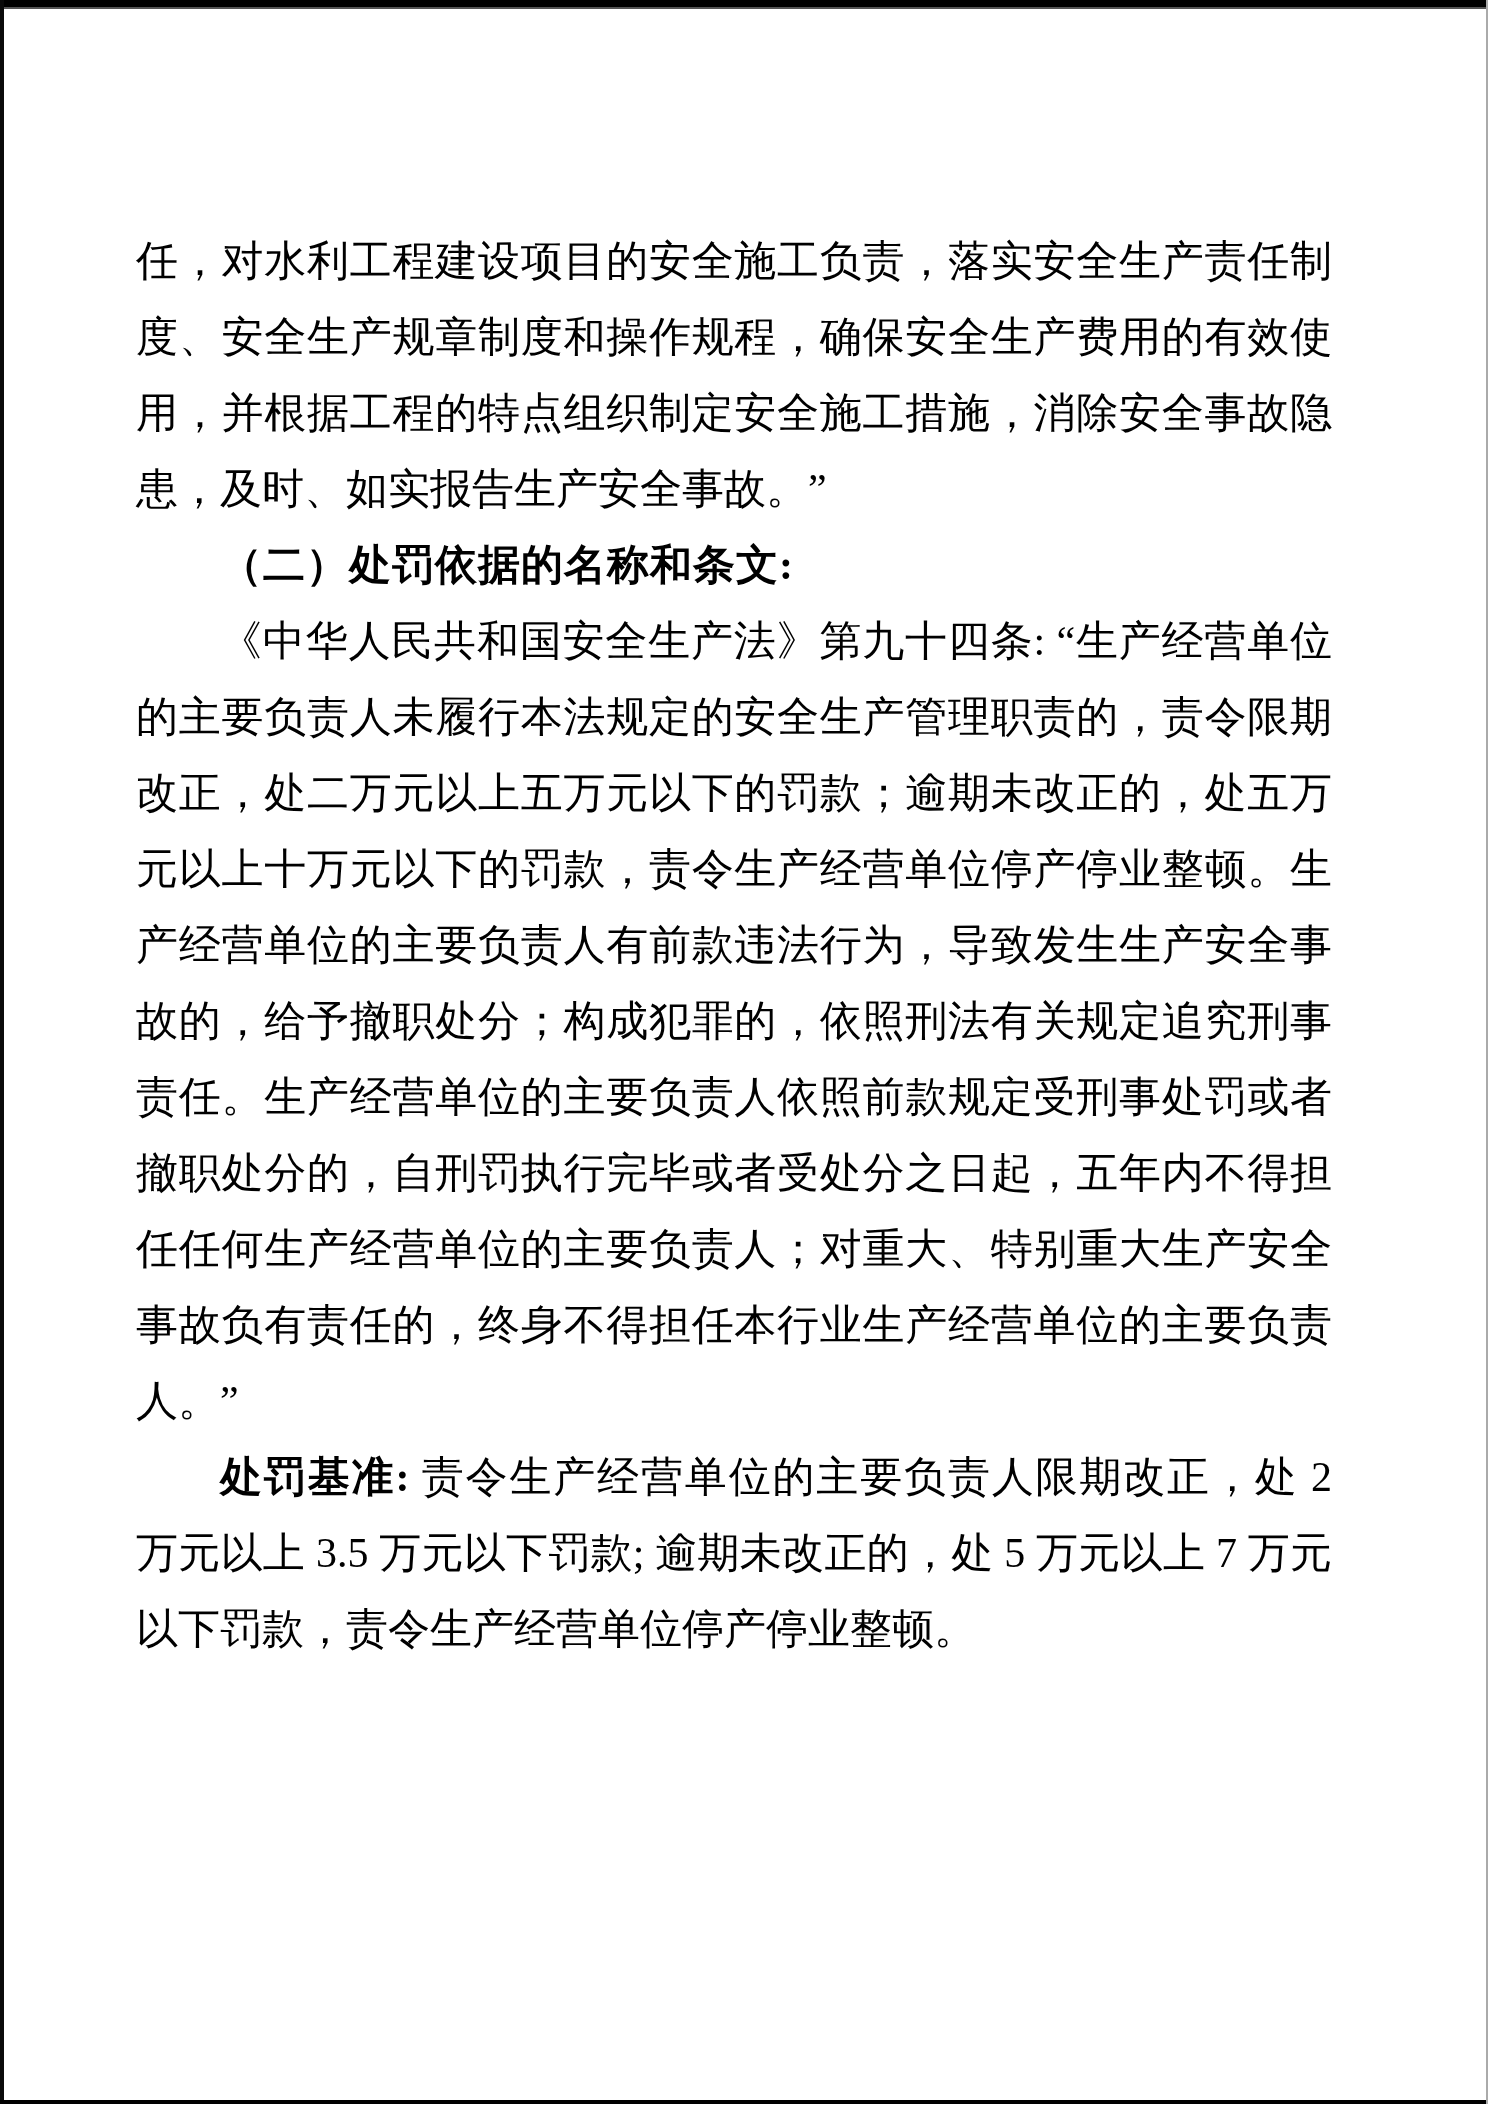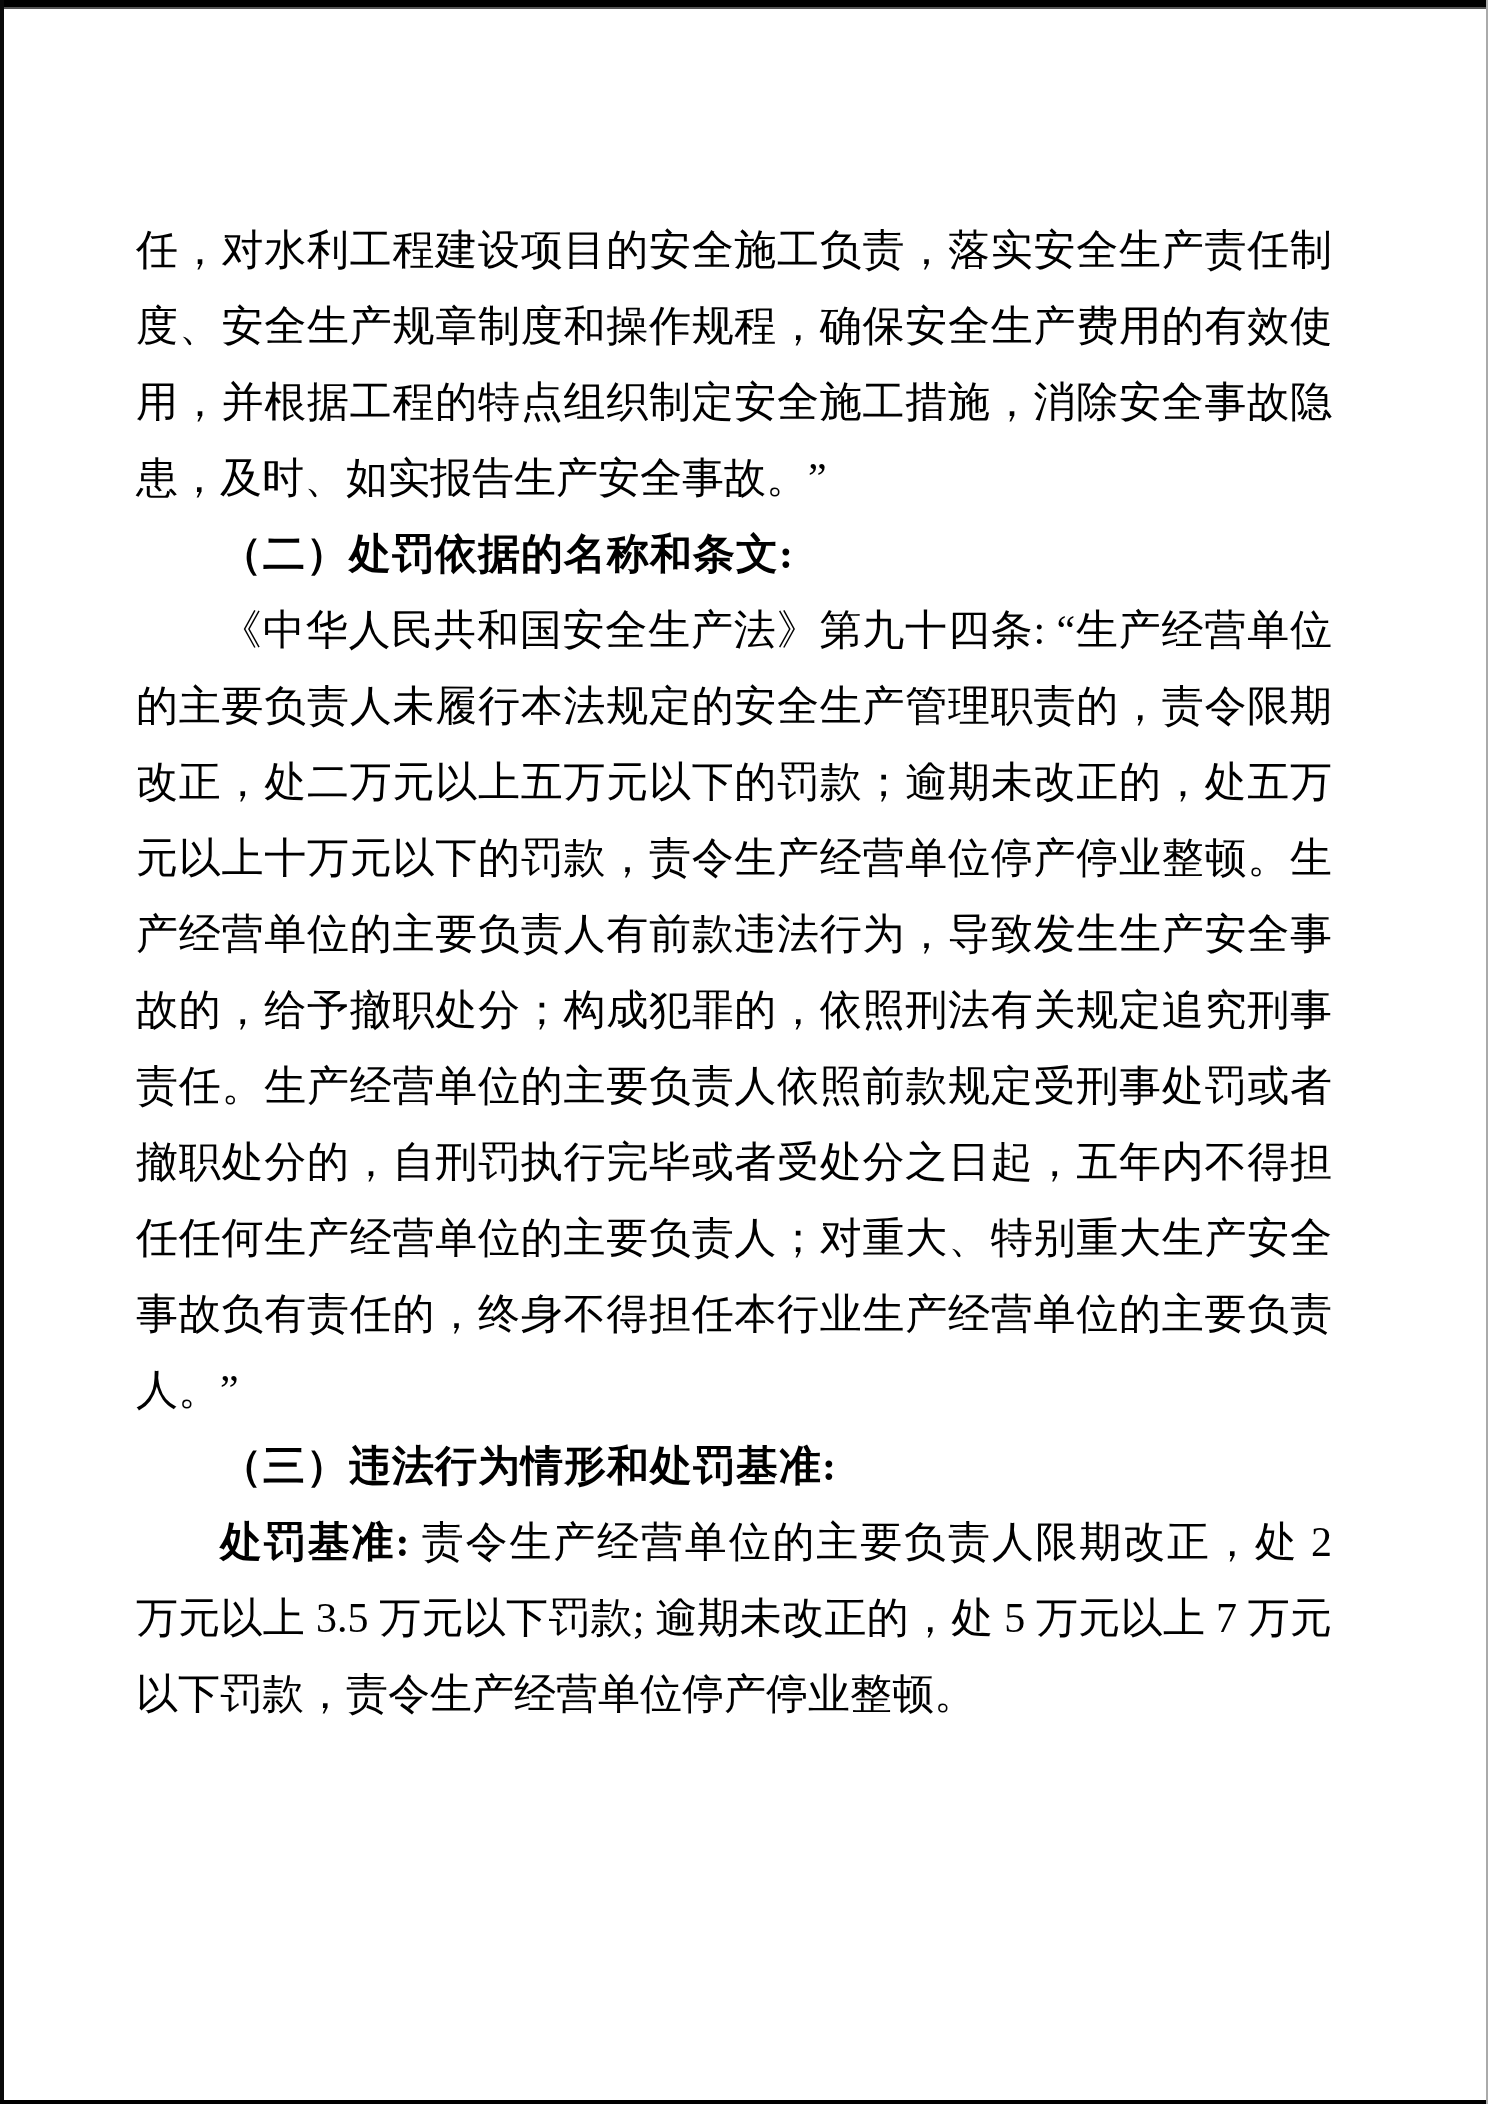--- a/index.html
+++ b/index.html
@@ -34,21 +34,21 @@
     background: #000000;
   }
   .scan-right {
     position: absolute; top: 0; right: 0;
     width: 2px; height: 100%;
     background: #aaaaaa;
   }
   .content {
     position: absolute;
     left: 136px;
-    top: 212px;
+    top: 223px;
     width: 1196px;
     font-size: 42px;
     line-height: 76px;
     text-align: justify;
     text-align-last: left;
     font-family: Liberation Serif, serif;
   }
   .content p {
     margin: 0;
     padding: 0;
@@ -83,21 +83,20 @@
   <div class="scan-bottom"></div>
   <div class="scan-right"></div>
 
   <div class="content">
     <p>任，对水利工程建设项目的安全施工负责，落实安全生产责任制度、安全生产规章制度和操作规程，确保安全生产费用的有效使用，并根据工程的特点组织制定安全施工措施，消除安全事故隐患，及时、如实报告生产安全事故。”</p>
 
     <p class="heading">（二）处罚依据的名称和条文:</p>
 
     <p class="indent">《中华人民共和国安全生产法》第九十四条: “生产经营单位的主要负责人未履行本法规定的安全生产管理职责的，责令限期改正，处二万元以上五万元以下的罚款；逾期未改正的，处五万元以上十万元以下的罚款，责令生产经营单位停产停业整顿。生产经营单位的主要负责人有前款违法行为，导致发生生产安全事故的，给予撤职处分；构成犯罪的，依照刑法有关规定追究刑事责任。生产经营单位的主要负责人依照前款规定受刑事处罚或者撤职处分的，自刑罚执行完毕或者受处分之日起，五年内不得担任任何生产经营单位的主要负责人；对重大、特别重大生产安全事故负有责任的，终身不得担任本行业生产经营单位的主要负责人。”</p>
 
-    <p class="heading">（三）违法行为情形和处罚基准:</p>
 
 
     <p class="indent">
       <span class="bold-label">处罚基准:</span>
       <span>责令生产经营单位的主要负责人限期改正，处 2 万元以上 3.5 万元以下罚款; 逾期未改正的，处 5 万元以上 7 万元以下罚款，责令生产经营单位停产停业整顿。</span>
     </p>
   </div>
 
 </div>
 

